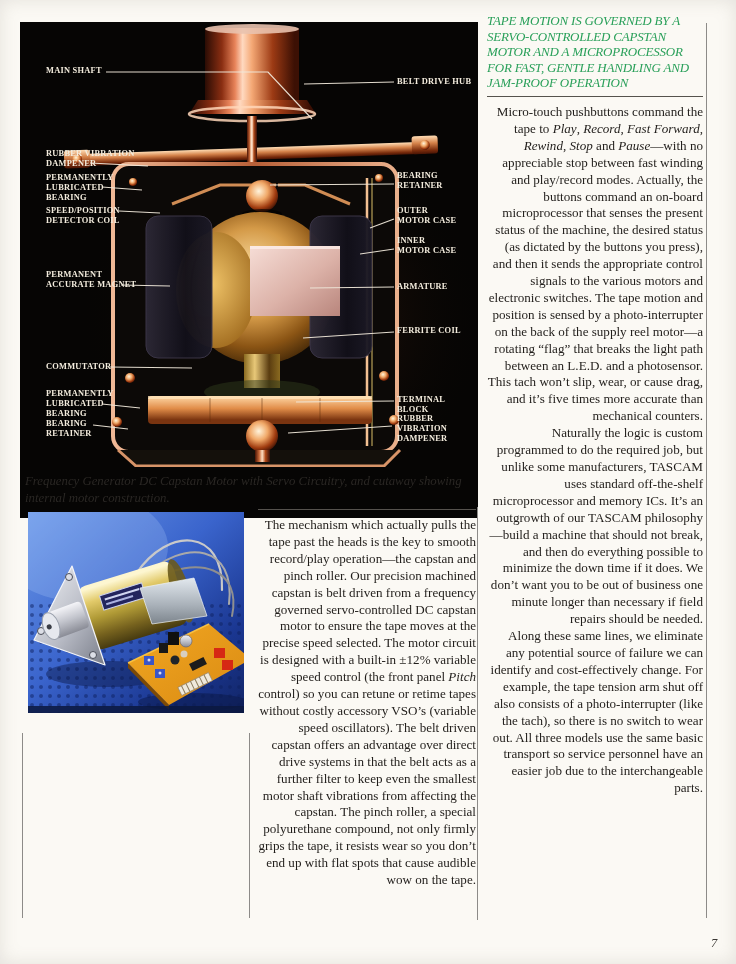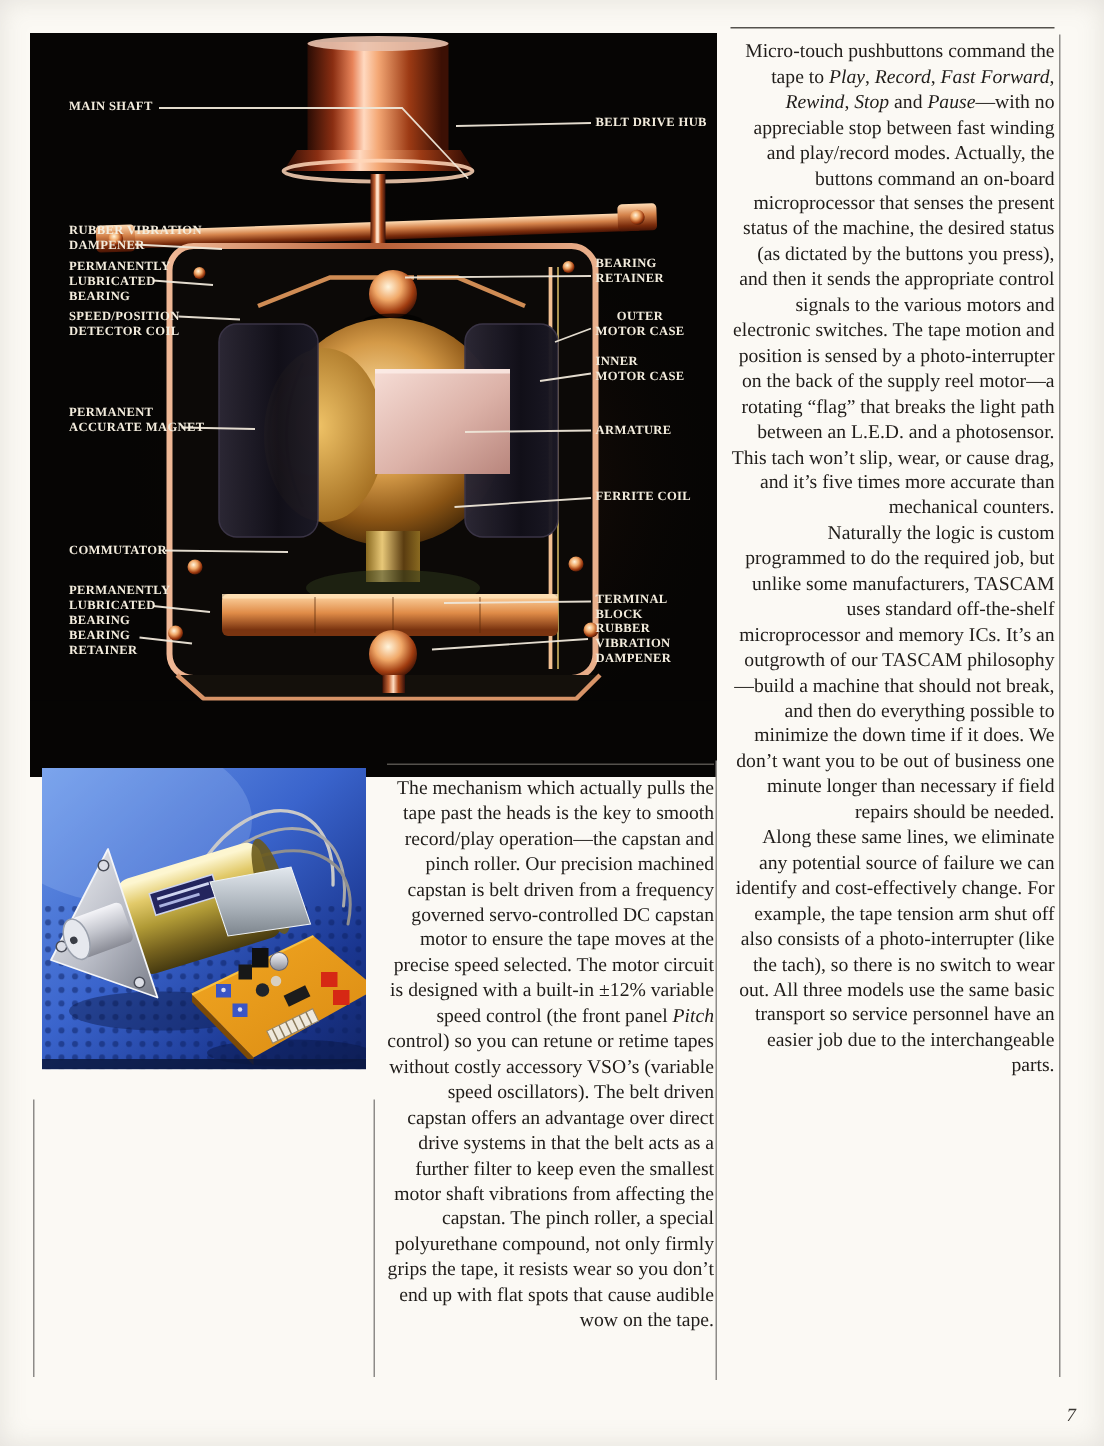--- a/index.html
+++ b/index.html
@@ -196,32 +196,33 @@
     <div class="plabel" style="left:26px;top:340px;">COMMUTATOR</div>
     <div class="plabel" style="left:26px;top:367px;">PERMANENTLY
 LUBRICATED
 BEARING</div>
     <div class="plabel" style="left:26px;top:397px;">BEARING
 RETAINER</div>
 
     <div class="plabel" style="left:377px;top:55px;">BELT DRIVE HUB</div>
     <div class="plabel" style="left:377px;top:149px;">BEARING
 RETAINER</div>
-    <div class="plabel" style="left:377px;top:184px;text-align:center;">OUTER
+    <div class="plabel" style="left:377px;top:184px;">OUTER
 MOTOR CASE</div>
     <div class="plabel" style="left:377px;top:214px;">INNER
 MOTOR CASE</div>
     <div class="plabel" style="left:377px;top:260px;">ARMATURE</div>
     <div class="plabel" style="left:377px;top:304px;">FERRITE COIL</div>
     <div class="plabel" style="left:377px;top:373px;">TERMINAL BLOCK</div>
     <div class="plabel" style="left:377px;top:392px;">RUBBER
 VIBRATION
 DAMPENER</div>
   </div>
 
+  <div class="caption">Frequency Generator DC Capstan Motor with Servo Circuitry, and cutaway showing internal motor construction.</div>
 
   <div class="photo" style="left:28px;top:512px;width:216px;height:201px;">
     <svg width="216" height="201" viewBox="0 0 216 201">
       <defs>
         <linearGradient id="bgB" x1="0" y1="0" x2="1" y2="1">
           <stop offset="0" stop-color="#6a97e8"></stop>
             <stop offset=".45" stop-color="#3a64cc"></stop>
           <stop offset=".78" stop-color="#1a3690"></stop>
             <stop offset="1" stop-color="#122566"></stop>
         </linearGradient>
@@ -324,20 +325,21 @@
   </div>
 
   <div class="col" style="left:258px;top:504px;width:218px;">
     <hr class="hrule">
     <div class="body">
       <p><span>The mechanism which actually pulls the tape past the heads is the key to smooth record/play operation—the capstan and pinch roller. Our precision machined capstan is belt driven from a frequency governed servo-controlled DC capstan motor to ensure the tape moves at the precise speed selected. The motor circuit is designed with a built-in ±12% variable speed control (the front panel </span><i>Pitch</i><span> control) so you can retune or retime tapes without costly accessory VSO’s (variable speed oscillators). The belt driven capstan offers an advantage over direct drive systems in that the belt acts as a further filter to keep even the smallest motor shaft vibrations from affecting the capstan. The pinch roller, a special polyurethane compound, not only firmly grips the tape, it resists wear so you don’t end up with flat spots that cause audible wow on the tape.</span></p>
     </div>
   </div>
 
   <div class="col" style="left:487px;top:13px;width:216px;">
+    <div class="ghead">TAPE MOTION IS GOVERNED BY A SERVO-CONTROLLED CAPSTAN MOTOR AND A MICROPROCESSOR FOR FAST, GENTLE HANDLING AND JAM-PROOF OPERATION</div>
     <hr class="hrule">
     <div class="body">
       <p><span>Micro-touch pushbuttons command the tape to </span><i>Play</i><span>, </span><i>Record</i><span>, </span><i>Fast Forward</i><span>, </span><i>Rewind</i><span>, </span><i>Stop</i><span> and </span><i>Pause</i><span>—with no appreciable stop between fast winding and play/record modes. Actually, the buttons command an on-board microprocessor that senses the present status of the machine, the desired status (as dictated by the buttons you press), and then it sends the appropriate control signals to the various motors and electronic switches. The tape motion and position is sensed by a photo-interrupter on the back of the supply reel motor—a rotating “flag” that breaks the light path between an L.E.D. and a photosensor. This tach won’t slip, wear, or cause drag, and it’s five times more accurate than mechanical counters.</span></p>
       <p>Naturally the logic is custom programmed to do the required job, but unlike some manufacturers, TASCAM uses standard off-the-shelf microprocessor and memory ICs. It’s an outgrowth of our TASCAM philosophy—build a machine that should not break, and then do everything possible to minimize the down time if it does. We don’t want you to be out of business one minute longer than necessary if field repairs should be needed.</p>
       <p>Along these same lines, we eliminate any potential source of failure we can identify and cost-effectively change. For example, the tape tension arm shut off also consists of a photo-interrupter (like the tach), so there is no switch to wear out. All three models use the same basic transport so service personnel have an easier job due to the interchangeable parts.</p>
     </div>
   </div>
 
   <div class="vrule" style="left:22px;top:733px;height:185px;"></div>
   <div class="vrule" style="left:249px;top:733px;height:185px;"></div>

